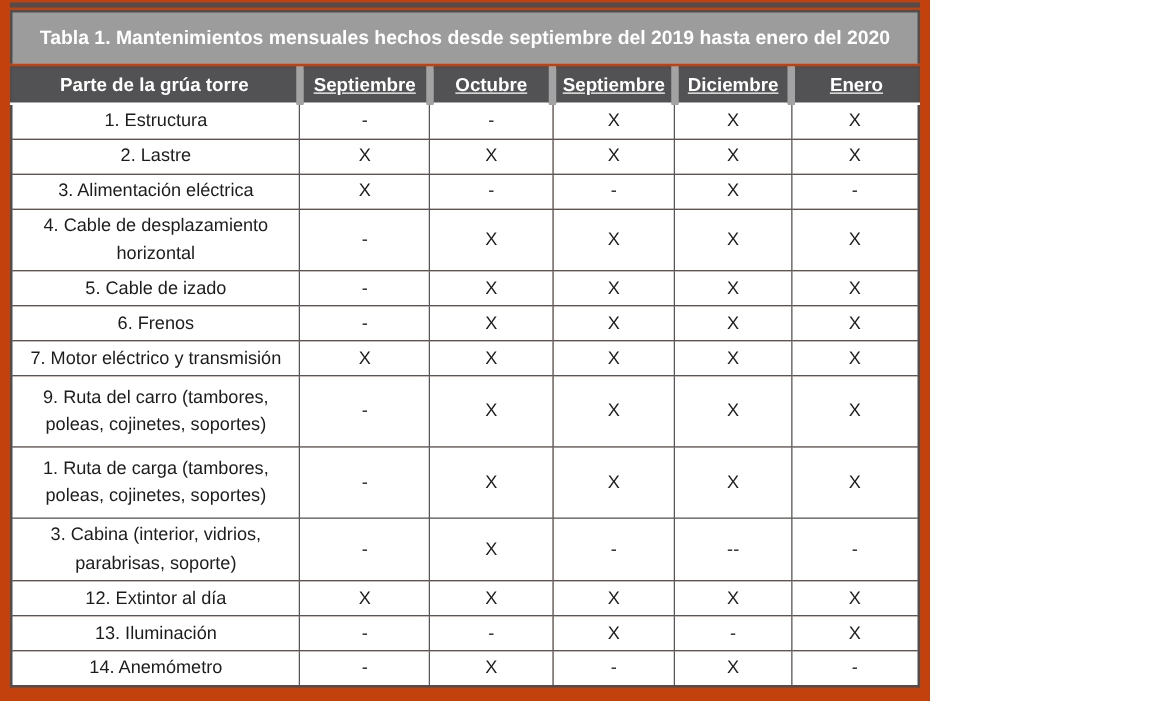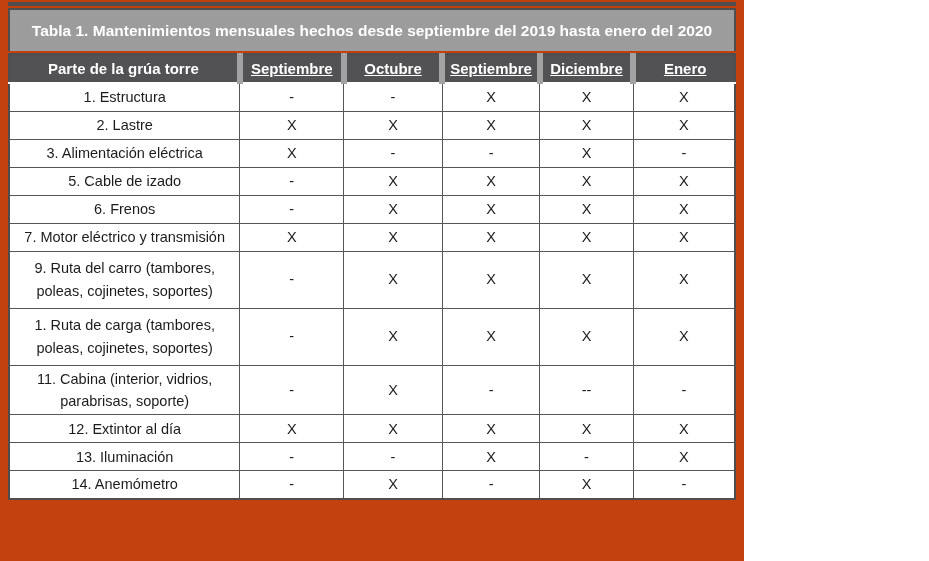--- a/index.html
+++ b/index.html
@@ -113,20 +113,28 @@
       </tr>
       <tr>
         <td>3. Alimentación eléctrica</td>
         <td>X</td>
         <td>-</td>
         <td>-</td>
         <td>X</td>
         <td>-</td>
       </tr>
       <tr>
+        <td>4. Cable de desplazamiento horizontal</td>
+        <td>-</td>
+        <td>X</td>
+        <td>X</td>
+        <td>X</td>
+        <td>X</td>
+      </tr>
+      <tr>
         <td>5. Cable de izado</td>
         <td>-</td>
         <td>X</td>
         <td>X</td>
         <td>X</td>
         <td>X</td>
       </tr>
       <tr>
         <td>6. Frenos</td>
         <td>-</td>
@@ -153,21 +161,21 @@
       </tr>
       <tr class="r-tall">
         <td>1. Ruta de carga (tambores, poleas, cojinetes, soportes)</td>
         <td>-</td>
         <td>X</td>
         <td>X</td>
         <td>X</td>
         <td>X</td>
       </tr>
       <tr class="r-mid">
-        <td>11. Cabina (interior, vidrios, parabrisas, soporte)</td>
+        <td>3. Cabina (interior, vidrios, parabrisas, soporte)</td>
         <td>-</td>
         <td>X</td>
         <td>-</td>
         <td>--</td>
         <td>-</td>
       </tr>
       <tr>
         <td>12. Extintor al día</td>
         <td>X</td>
         <td>X</td>

